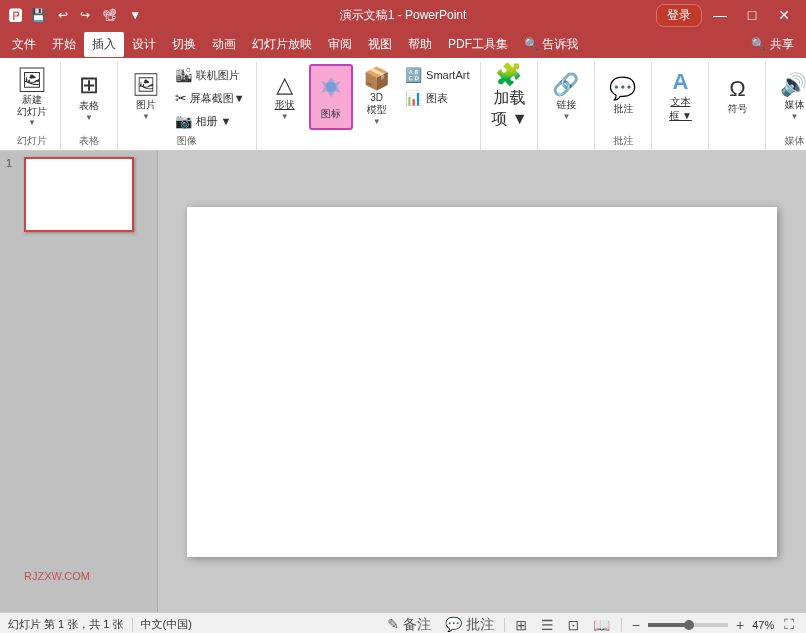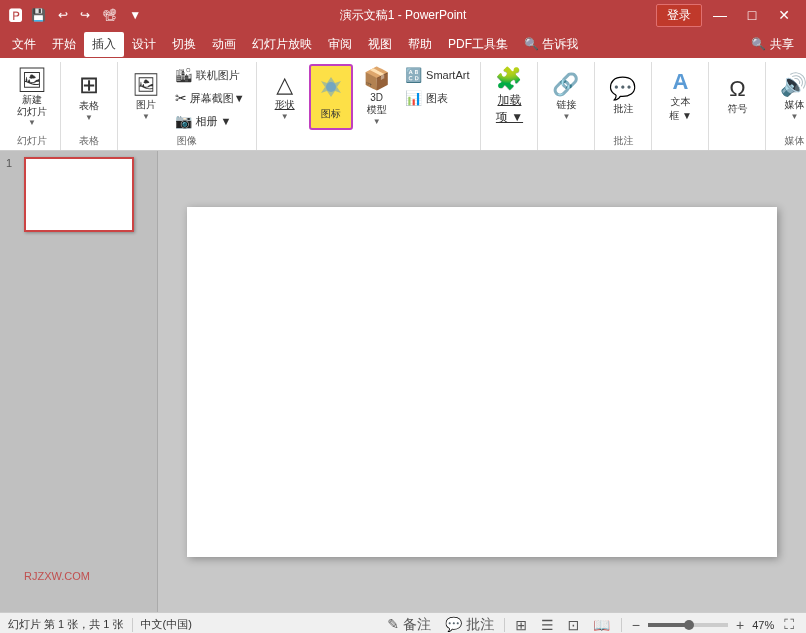--- a/index.html
+++ b/index.html
@@ -58,21 +58,21 @@
       display: flex;
       align-items: center;
       justify-content: center;
     }
     
     #login-btn {
       background: #c0392b;
       border: 1px solid #e07070;
       color: white;
       padding: 2px 10px;
-      border-radius: 2px;
+      border-radius: 8px;
       font-size: 12px;
       cursor: pointer;
     }
     
     #menu-bar {
       background: #b84040;
       height: 28px;
       display: flex;
       align-items: center;
       padding: 0 4px;
@@ -142,21 +142,21 @@
       text-align: center;
       background: none;
     }
     .ribbon-btn-large .btn-icon {
       font-size: 24px;
       line-height: 1;
       margin-bottom: 2px;
     }
     
     .ribbon-btn-large.highlighted {
-      background: #fde047;
+      background: #f9a8d4;
       border: 2px solid #c040c0;
     }
     
     .ribbon-btn-small {
       display: flex;
       align-items: center;
       gap: 3px;
       padding: 2px 4px;
       cursor: pointer;
       border-radius: 2px;
@@ -413,21 +413,21 @@
             <span>图表</span>
           </button>
         </div>
       </div>
     </div>
 
     <div class="ribbon-group">
       <div class="ribbon-group-items">
         <button class="ribbon-btn-large">
           <span class="btn-icon" style="font-size:22px;">🧩</span>
-          <span style="font-size:12px;text-decoration:underline;">加载<br>项 ▼</span>
+          <span style="font-size:16px;">加载<br>项 ▼</span>
         </button>
       </div>
       <div class="ribbon-group-label"></div>
     </div>
 
     <div class="ribbon-group">
       <div class="ribbon-group-items">
         <button class="ribbon-btn-large">
           <span class="btn-icon" style="font-size:22px;">🔗</span>
           <span style="font-size:10px;">链接</span>
@@ -444,21 +444,21 @@
           <span style="font-size:10px;">批注</span>
         </button>
       </div>
       <div class="ribbon-group-label">批注</div>
     </div>
 
     <div class="ribbon-group">
       <div class="ribbon-group-items">
         <button class="ribbon-btn-large">
           <span class="btn-icon" style="font-size:22px;font-weight:bold;color:#5b9bd5;">A</span>
-          <span style="font-size:10px;">文本<br>框 ▼</span>
+          <span style="font-size:10px;text-decoration:underline;">文本<br>框 ▼</span>
         </button>
       </div>
       <div class="ribbon-group-label"></div>
     </div>
 
     <div class="ribbon-group">
       <div class="ribbon-group-items">
         <button class="ribbon-btn-large">
           <span class="btn-icon" style="font-size:22px;">Ω</span>
           <span style="font-size:10px;">符号</span>

